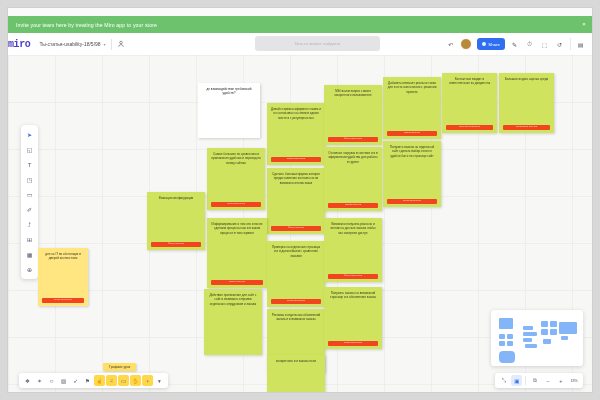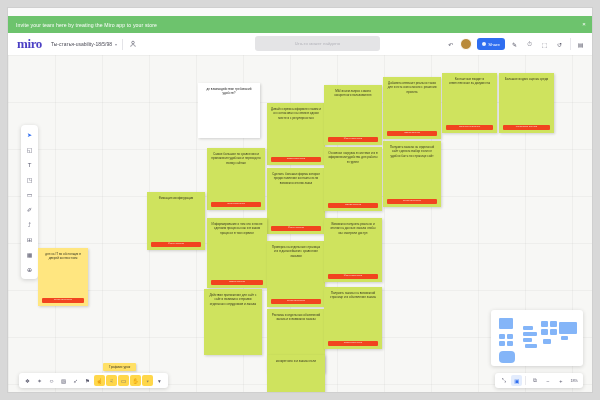--- a/index.html
+++ b/index.html
@@ -29,22 +29,22 @@
     cursor:pointer;line-height:17px;
   }
 
   
   .header{
     position:absolute;left:0;top:25px;width:584px;height:22px;
     background:#ffffff;display:flex;align-items:center;
     border-bottom:1px solid #ececec;
   }
   .logo{
-    margin-left:9px;font-size:13px;font-weight:bold;color:#4b3fc4;
-    letter-spacing:-.4px;font-family:Liberation Serif, serif;
+    font-size:10px;font-weight:bold;color:#4b3fc4;
+    letter-spacing:-.4px;font-family:Liberation Mono, monospace;
   }
   .board-title{
     margin-left:9px;font-size:5px;color:#4a4a55;white-space:nowrap;
     max-width:92px;overflow:hidden;
   }
   .hdr-caret{margin-left:3px;font-size:4px;color:#9a9aa5;}
   .hdr-div{width:1px;height:11px;background:#e4e4e8;margin-left:5px;}
   .hdr-icon{
     width:11px;height:11px;margin-left:4px;display:flex;
     align-items:center;justify-content:center;color:#5b5b6b;font-size:6px;

